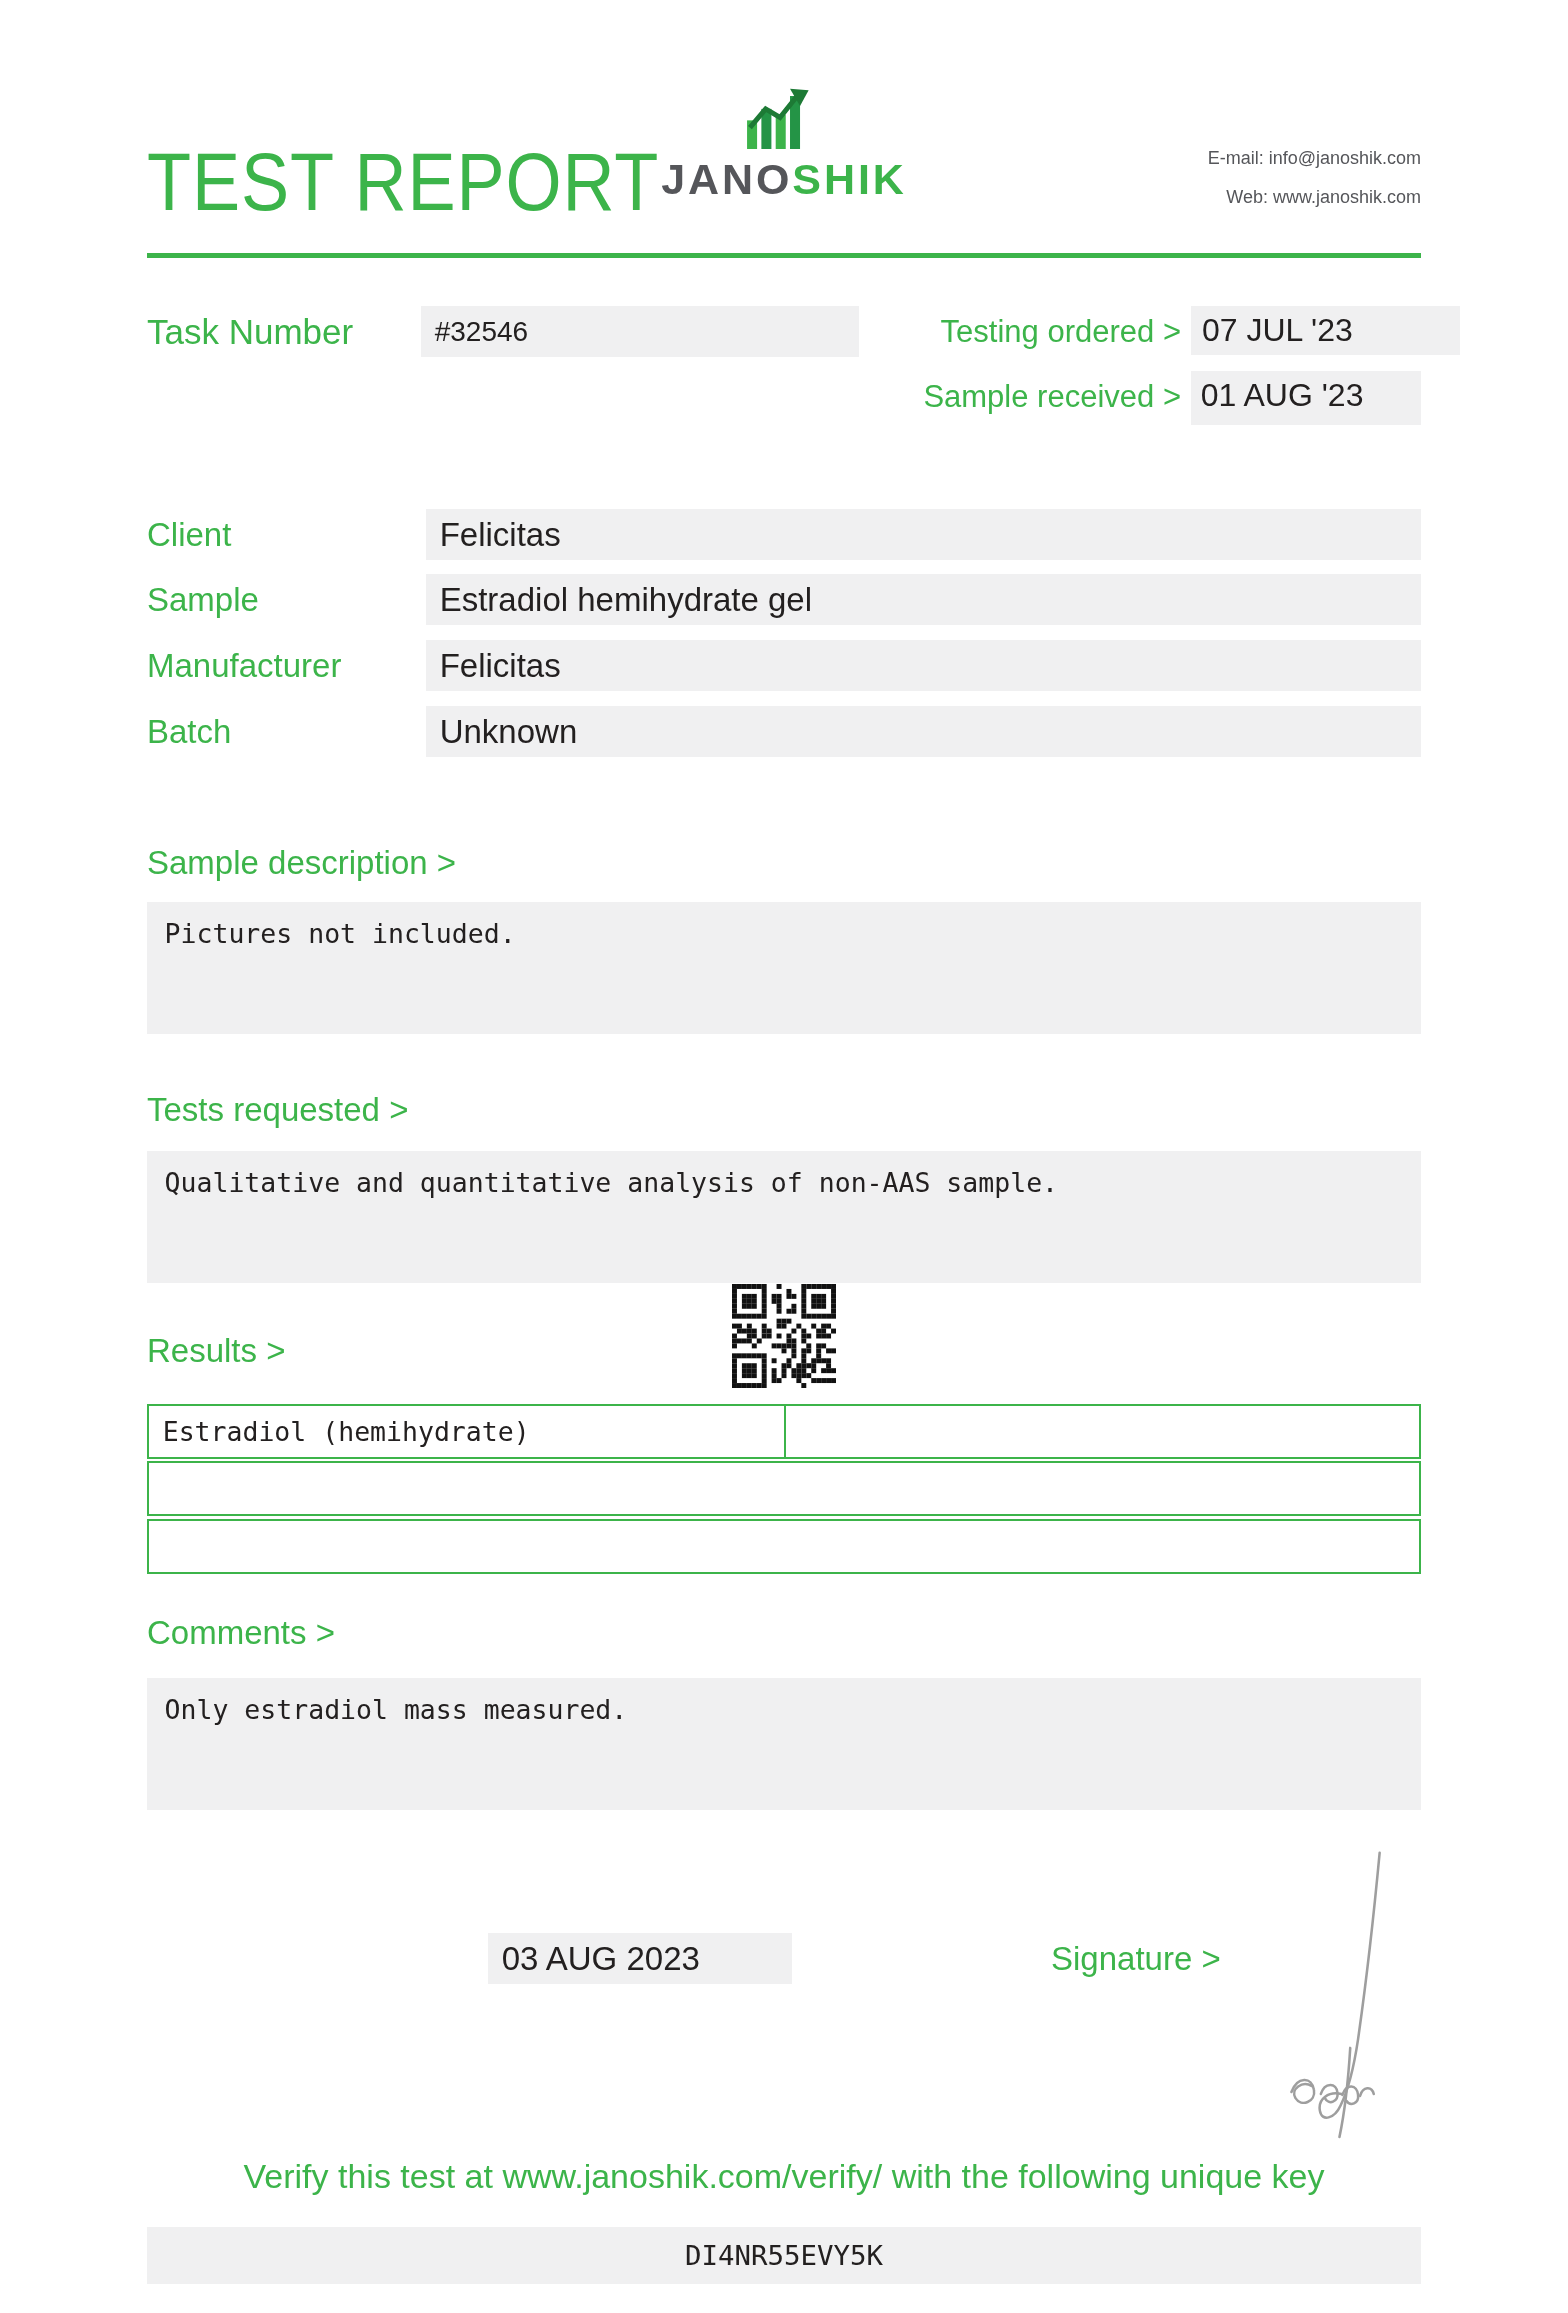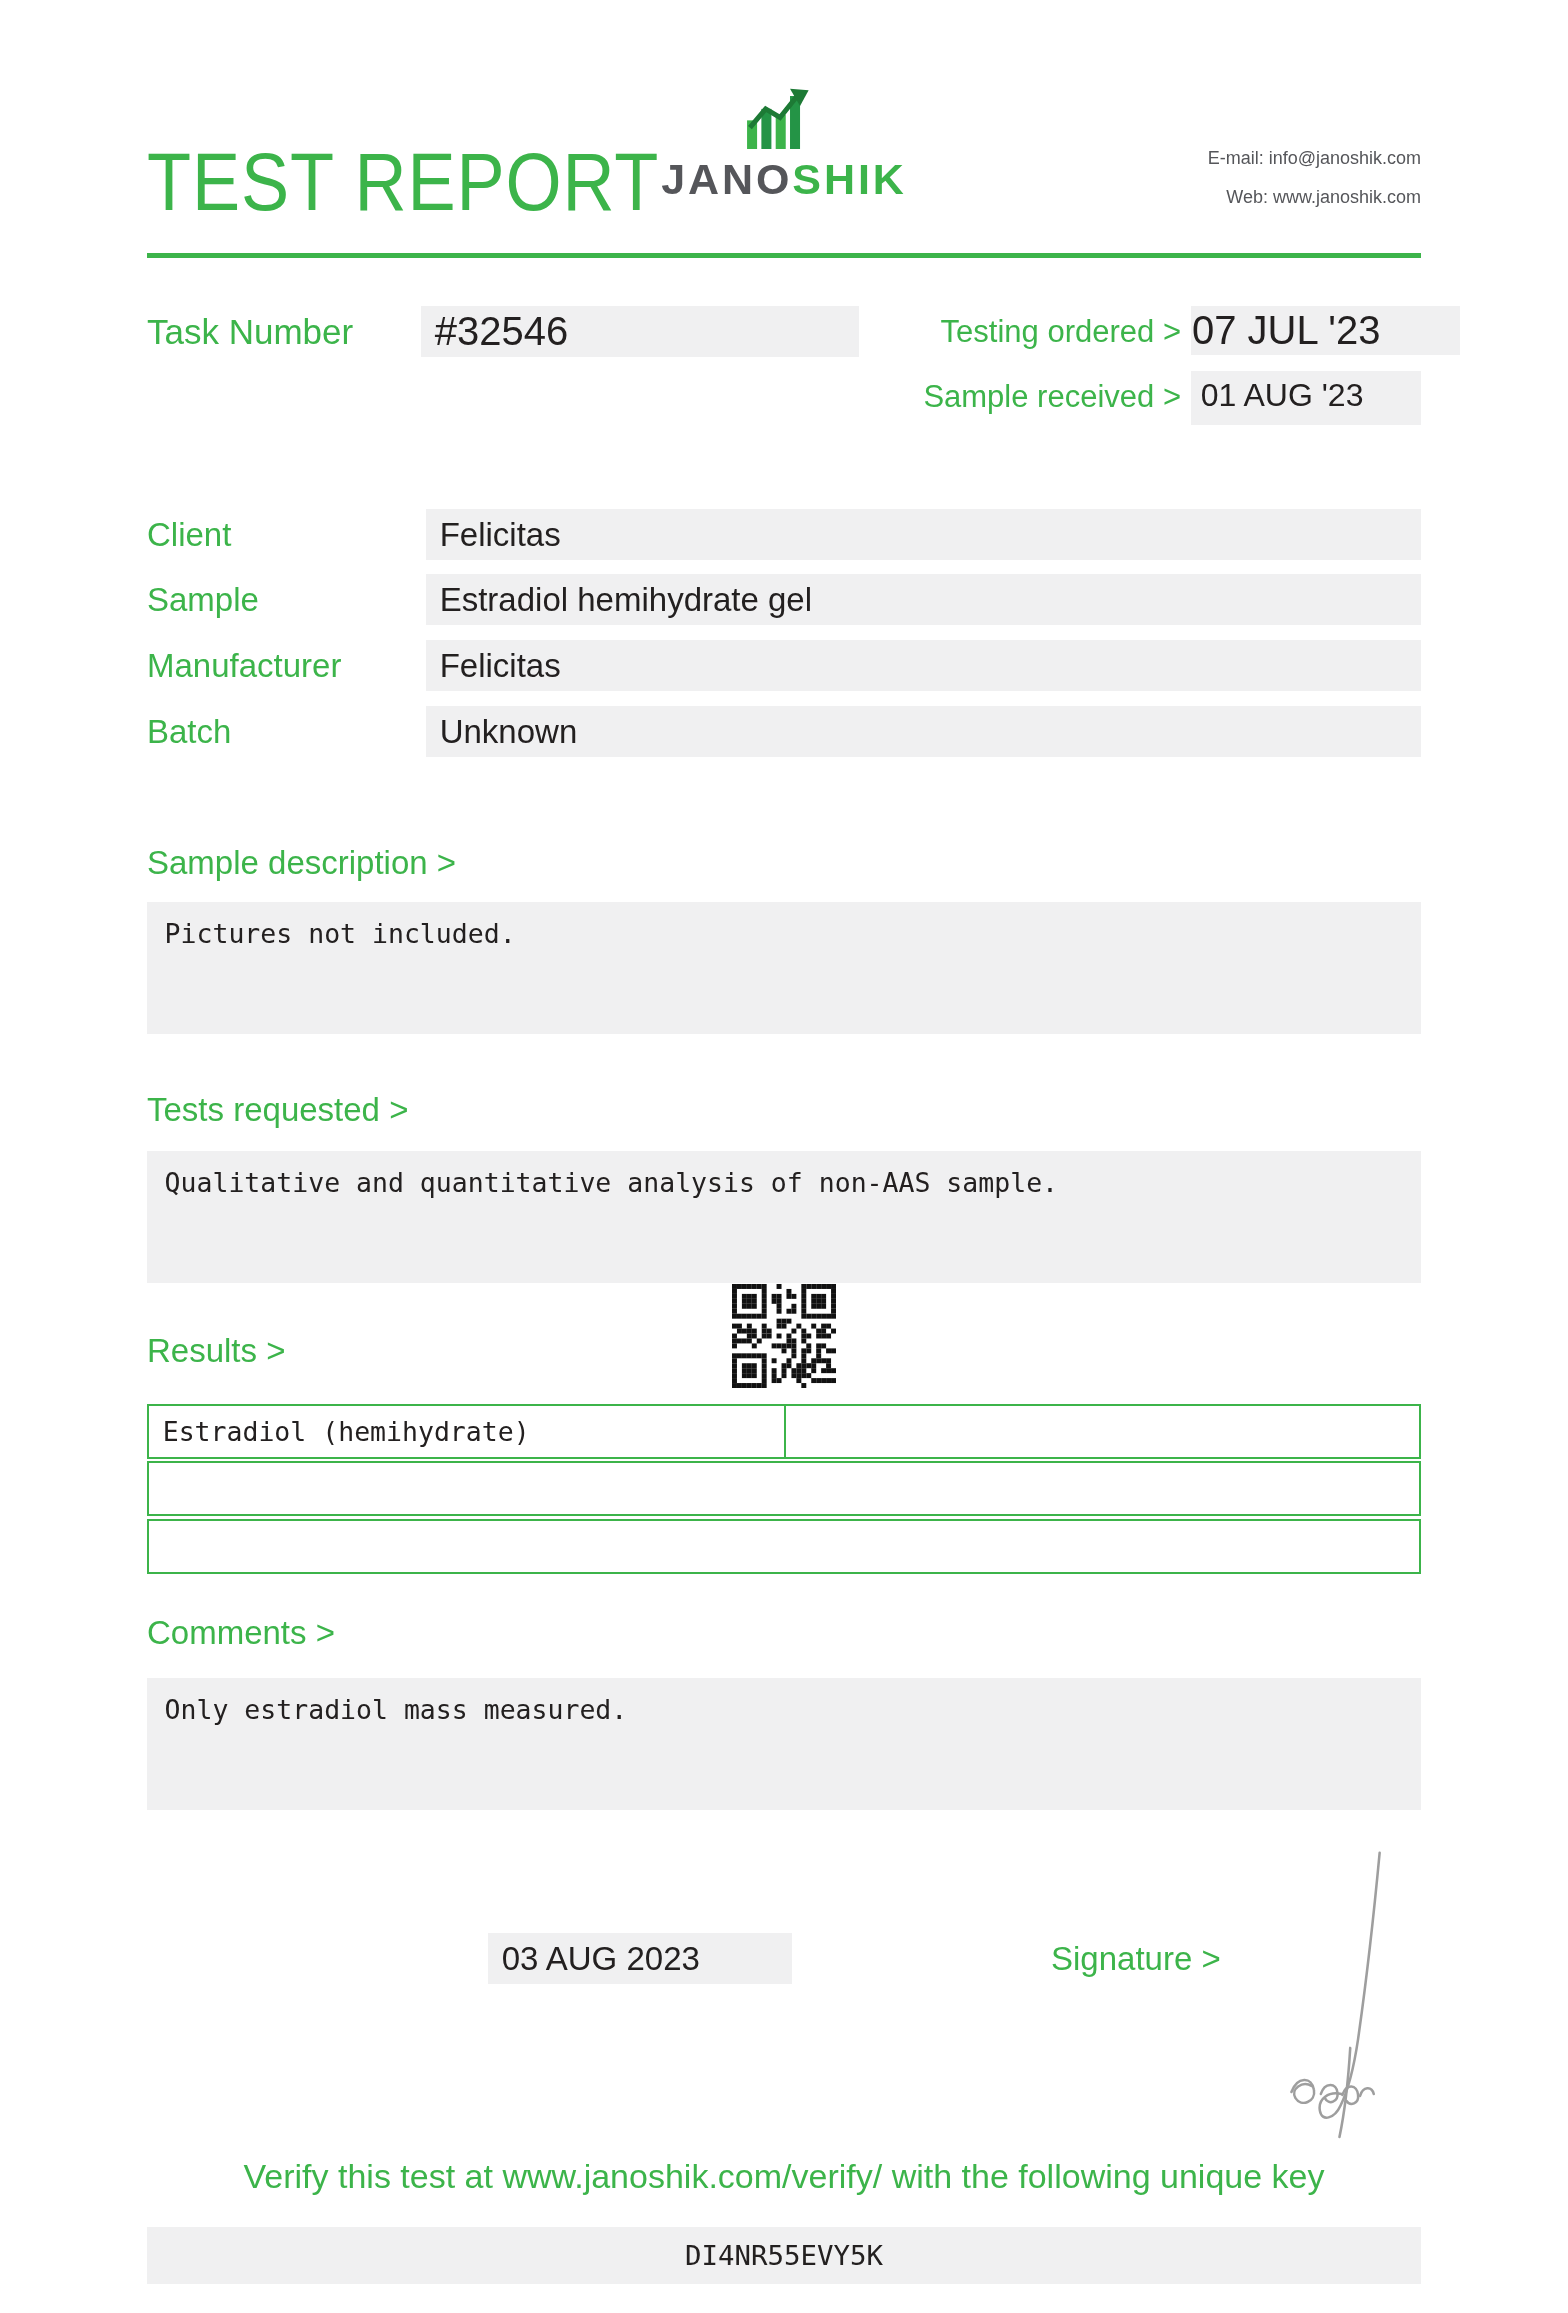--- a/index.html
+++ b/index.html
@@ -52,24 +52,24 @@
   .sec { position:absolute; left:147px; color:var(--green); font-size:33px; line-height:43px; white-space:nowrap; }
   .tbox {
     position:absolute; left:147px; width:1274px; height:132px;
     background:var(--box);
     font-family:"DejaVu Sans Mono", monospace; font-size:26.5px; color:var(--dark);
     padding:15.7px 17.6px;
   }
 
   
   .task-label { left:147px; top:306px; font-size:35px; }
-  .task-box   { left:421px; top:306px; width:438px; font-size:40px; }
+  .task-box   { left:421px; top:306px; width:438px; font-size:28px; }
   .ordered-label  { left:887px; top:306px; width:294px; text-align:right; font-size:31px; }
   .received-label { left:887px; top:371px; width:294px; text-align:right; font-size:31px; }
-  .ordered-box  { left:1191px; top:306px; width:269px; height:49px; line-height:49px; font-size:40px; padding-left:1px; }
+  .ordered-box  { left:1191px; top:306px; width:269px; height:49px; line-height:49px; font-size:32px; padding-left:11px; }
   .received-box { left:1191px; top:371px; width:230px; height:54px; line-height:49px; font-size:32px; padding-left:9.8px; }
 
   
   .lbl-client { left:147px; top:509px; }
   .lbl-sample { left:147px; top:574px; }
   .lbl-manufacturer { left:147px; top:640px; }
   .lbl-batch { left:147px; top:706px; }
   .box-client { left:426px; top:509px; width:995px; }
   .box-sample { left:426px; top:574px; width:995px; }
   .box-manufacturer { left:426px; top:640px; width:995px; }

